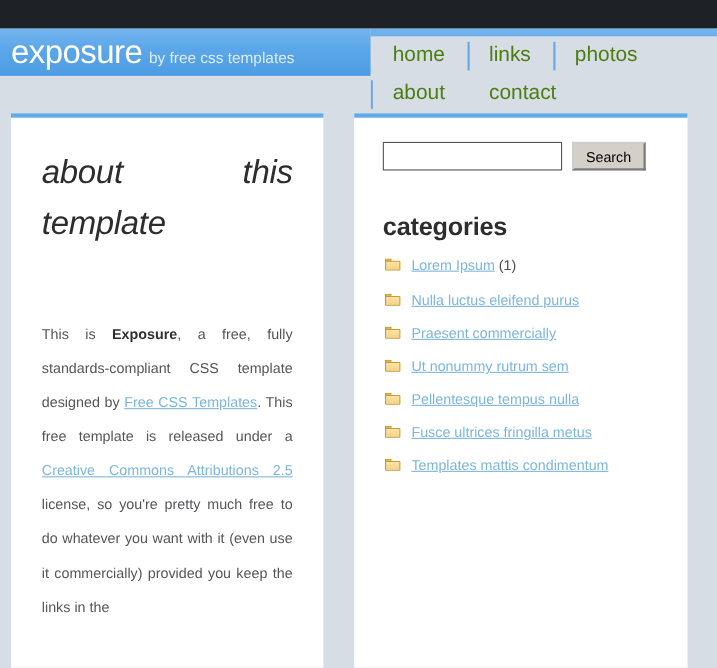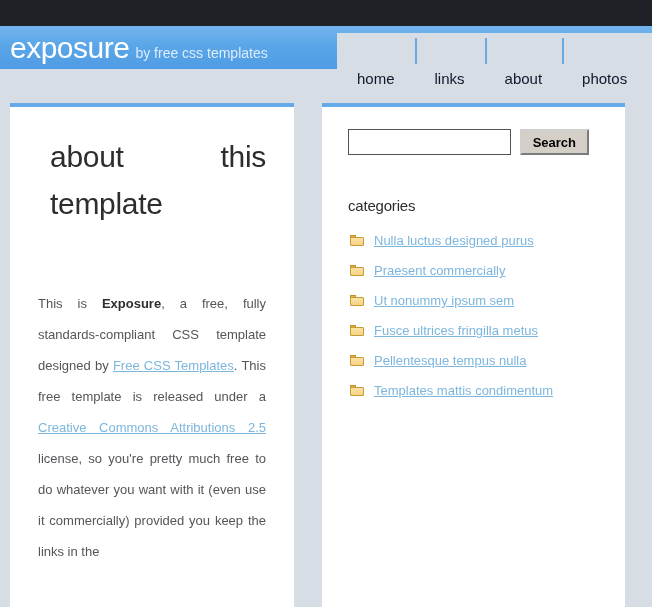--- a/index.html
+++ b/index.html
@@ -83,25 +83,24 @@
   }
   .nav li {
     float: left;
     position: relative;
     padding: 0;
     margin: 0;
   }
   .nav li a {
     display: block;
     padding: 7px 20px 8px 20px;
-    font-size: 15px;
-    color: #0f172a;
+    font-size: 19px;
+    color: #4d7c0f;
     text-decoration: none;
     line-height: 20px;
-    margin-top: 29px;
   }
   .nav li .sep {
     position: absolute;
     left: 0;
     top: 5px;
     width: 2px;
     height: 26px;
     background: #6ba9e5;
   }
 
@@ -126,27 +125,28 @@
     height: 504px;
     background: #ffffff;
     border-top: 4px solid #62abe8;
   }
   .col-side-inner {
     padding: 22px 26px 0 26px;
   }
 
   
   .post-title {
-    margin: 0 0 0 12px;
+    margin: 0 0 0 0;
     font-size: 30px;
     font-weight: normal;
     color: #2d2d2d;
     line-height: 47px;
     text-align: justify;
     letter-spacing: -0.3px;
+    font-style: italic;
   }
   .post-title:after {
     content: "";
     display: inline-block;
     width: 100%;
     height: 0;
   }
   .post-meta {
     margin: 6px 0 0 0;
     padding-top: 9px;
@@ -224,30 +224,30 @@
     color: #333;
   }
   .search-btn {
     height: 26px;
     margin-left: 5px;
     padding: 0 11px;
     border: 2px outset #cfcfcf;
     background: #d4d0c8;
     font-family: "Liberation Sans", sans-serif;
     font-size: 13px;
-    font-weight: bold;
+    font-weight: normal;
     color: #000000;
     vertical-align: middle;
     cursor: pointer;
   }
 
   .side-title {
     margin: 38px 0 0 0;
-    font-size: 15px;
-    font-weight: normal;
+    font-size: 23px;
+    font-weight: bold;
     color: #2d2d2d;
     line-height: 26px;
     letter-spacing: -0.2px;
   }
   .side-list {
     margin: 12px 0 0 0;
     padding: 0;
     list-style: none;
   }
   .side-list li {
@@ -285,25 +285,29 @@
   <li class="first">
 
     <a href="#">home</a>
   </li>
   <li>
     <span class="sep"></span>
     <a href="#">links</a>
   </li>
   <li>
     <span class="sep"></span>
-    <a href="#">about</a>
+    <a href="#">photos</a>
   </li>
   <li>
     <span class="sep"></span>
-    <a href="#">photos</a>
+    <a href="#">about</a>
+  </li>
+  <li class="first">
+
+    <a href="#">contact</a>
   </li>
 </ul>
 
 <div class="col-main">
   <div class="col-main-inner">
     <h1 class="post-title">about this template</h1>
 
 
     <div class="post-body">
       <p><span>This is </span><strong>Exposure</strong><span>, a free, fully standards-compliant CSS template designed by </span><a href="#">Free CSS Templates</a><span>. This free template is released under a </span><a href="#">Creative Commons Attributions 2.5</a><span> license, so you're pretty much free to do whatever you want with it (even use it commercially) provided you keep the links in the</span></p>
@@ -314,57 +318,65 @@
 <div class="col-side">
   <div class="col-side-inner">
 
     <form class="searchbox">
       <input type="text" class="search-input" placeholder="" style="">
       <button type="submit" class="search-btn">Search</button>
     </form>
 
     <h2 class="side-title">categories</h2>
     <ul class="side-list">
+      <li>
+        <span class="folder-ico li-ico">
+            <span class="tab"></span>
+            <span class="body"></span>
+          </span>
+        <a href="#">Lorem Ipsum</a>
+        <span class="count">(1)</span>
+      </li>
     </ul>
 
     <ul class="side-list">
       <li>
         <span class="folder-ico li-ico">
             <span class="tab"></span>
             <span class="body"></span>
           </span>
-        <a href="#">Nulla luctus designed purus</a>
+        <a href="#">Nulla luctus eleifend purus</a>
       </li>
       <li>
         <span class="folder-ico li-ico">
             <span class="tab"></span>
             <span class="body"></span>
           </span>
         <a href="#">Praesent commercially</a>
       </li>
       <li>
         <span class="folder-ico li-ico">
             <span class="tab"></span>
             <span class="body"></span>
           </span>
-        <a href="#">Ut nonummy ipsum sem</a>
+        <a href="#">Ut nonummy rutrum sem</a>
+      </li>
+      <li>
+        <span class="folder-ico li-ico">
+            <span class="tab"></span>
+            <span class="body"></span>
+          </span>
+        <a href="#">Pellentesque tempus nulla</a>
       </li>
       <li>
         <span class="folder-ico li-ico">
             <span class="tab"></span>
             <span class="body"></span>
           </span>
         <a href="#">Fusce ultrices fringilla metus</a>
-      </li>
-      <li>
-        <span class="folder-ico li-ico">
-            <span class="tab"></span>
-            <span class="body"></span>
-          </span>
-        <a href="#">Pellentesque tempus nulla</a>
       </li>
       <li>
         <span class="folder-ico li-ico">
             <span class="tab"></span>
             <span class="body"></span>
           </span>
         <a href="#">Templates mattis condimentum</a>
       </li>
     </ul>
 

